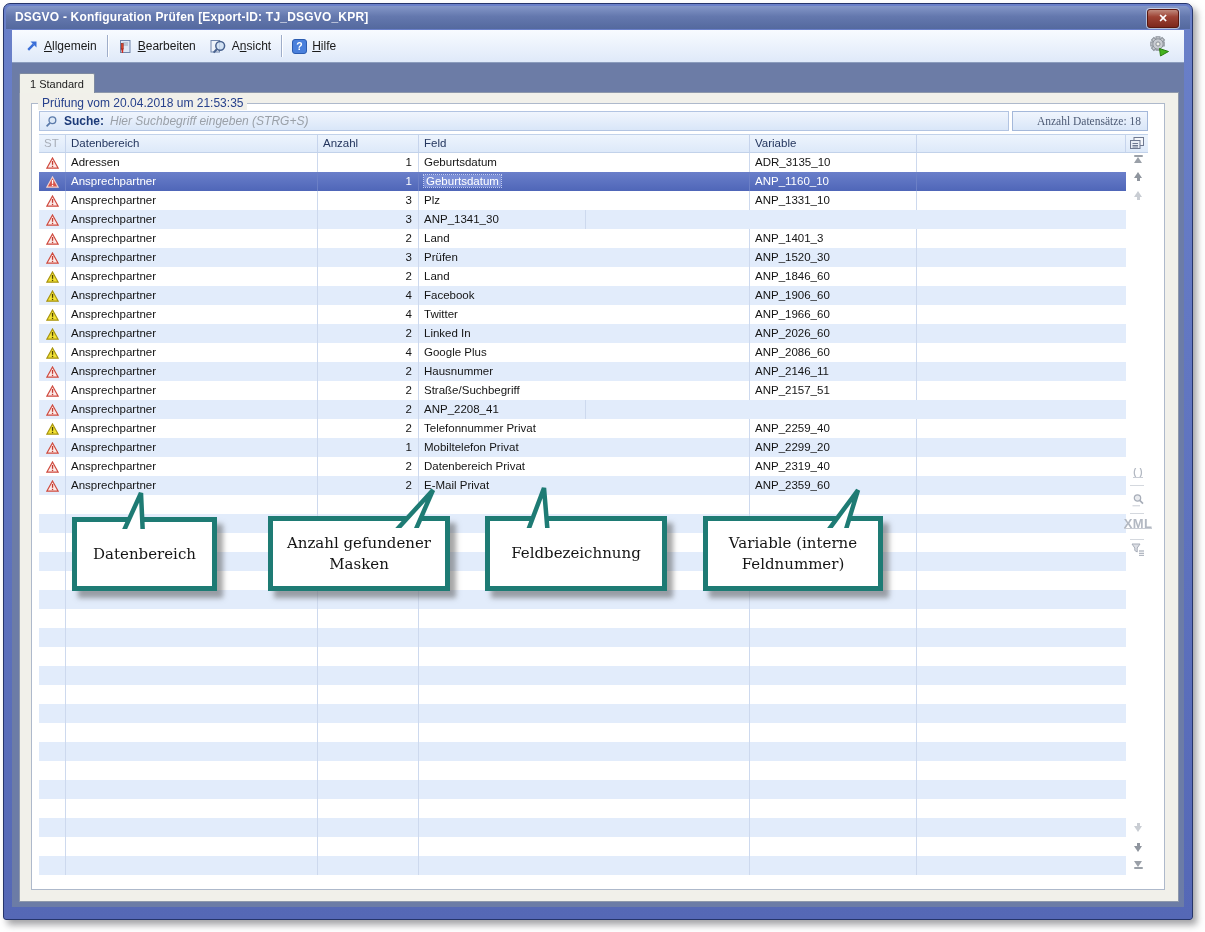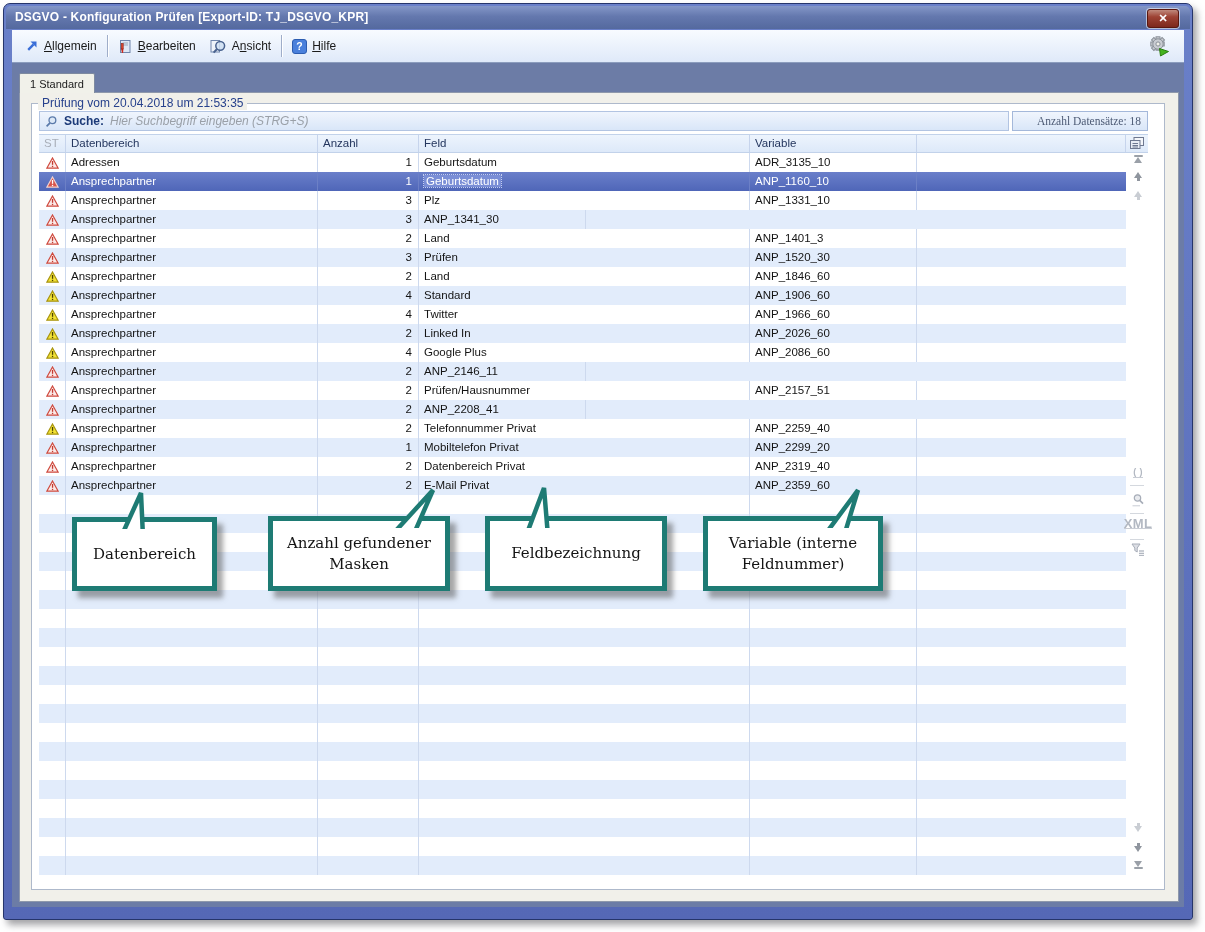--- a/index.html
+++ b/index.html
@@ -295,21 +295,21 @@
                   <div class="grow alt">
                     <div class="gc sticon" style="width:27px">
                       <svg width="13" height="12" viewBox="0 0 13 12">
                         <polygon points="6.5,1 12.2,11.2 0.8,11.2" fill="#f2e234" stroke="#a89410" stroke-width="1.2"></polygon>
                         <rect x="5.9" y="4" width="1.3" height="3.8" fill="#4a4000"></rect>
                         <rect x="5.9" y="8.8" width="1.3" height="1.3" fill="#4a4000"></rect>
                       </svg>
                     </div>
                     <div class="gc" style="width:252px">Ansprechpartner</div>
                     <div class="gc num" style="width:101px">4</div>
-                    <div class="gc" style="width:331px"><span>Standard</span></div>
+                    <div class="gc" style="width:331px"><span>Facebook</span></div>
                     <div class="gc" style="width:167px">ANP_1906_60</div>
                     <div class="gc fill" style="width:209px"></div>
                   </div>
                   <div class="grow">
                     <div class="gc sticon" style="width:27px">
                       <svg width="13" height="12" viewBox="0 0 13 12">
                         <polygon points="6.5,1 12.2,11.2 0.8,11.2" fill="#f2e234" stroke="#a89410" stroke-width="1.2"></polygon>
                         <rect x="5.9" y="4" width="1.3" height="3.8" fill="#4a4000"></rect>
                         <rect x="5.9" y="8.8" width="1.3" height="1.3" fill="#4a4000"></rect>
                       </svg>
@@ -351,34 +351,35 @@
                   <div class="grow alt">
                     <div class="gc sticon" style="width:27px">
                       <svg width="13" height="12" viewBox="0 0 13 12">
                         <polygon points="6.5,1 12.2,11.2 0.8,11.2" fill="#fbe9e7" stroke="#cf4a3e" stroke-width="1.2"></polygon>
                         <rect x="5.9" y="4" width="1.3" height="3.8" fill="#c3392e"></rect>
                         <rect x="5.9" y="8.8" width="1.3" height="1.3" fill="#c3392e"></rect>
                       </svg>
                     </div>
                     <div class="gc" style="width:252px">Ansprechpartner</div>
                     <div class="gc num" style="width:101px">2</div>
+                    <div class="gc" style="width:331px"><span>Hausnummer</span></div>
                     <div class="gc" style="width:167px">ANP_2146_11</div>
                     <div class="gc fill" style="width:209px"></div>
                   </div>
                   <div class="grow">
                     <div class="gc sticon" style="width:27px">
                       <svg width="13" height="12" viewBox="0 0 13 12">
                         <polygon points="6.5,1 12.2,11.2 0.8,11.2" fill="#fbe9e7" stroke="#cf4a3e" stroke-width="1.2"></polygon>
                         <rect x="5.9" y="4" width="1.3" height="3.8" fill="#c3392e"></rect>
                         <rect x="5.9" y="8.8" width="1.3" height="1.3" fill="#c3392e"></rect>
                       </svg>
                     </div>
                     <div class="gc" style="width:252px">Ansprechpartner</div>
                     <div class="gc num" style="width:101px">2</div>
-                    <div class="gc" style="width:331px"><span>Prüfen/Hausnummer</span></div>
+                    <div class="gc" style="width:331px"><span>Straße/Suchbegriff</span></div>
                     <div class="gc" style="width:167px">ANP_2157_51</div>
                     <div class="gc fill" style="width:209px"></div>
                   </div>
                   <div class="grow alt">
                     <div class="gc sticon" style="width:27px">
                       <svg width="13" height="12" viewBox="0 0 13 12">
                         <polygon points="6.5,1 12.2,11.2 0.8,11.2" fill="#fbe9e7" stroke="#cf4a3e" stroke-width="1.2"></polygon>
                         <rect x="5.9" y="4" width="1.3" height="3.8" fill="#c3392e"></rect>
                         <rect x="5.9" y="8.8" width="1.3" height="1.3" fill="#c3392e"></rect>
                       </svg>

